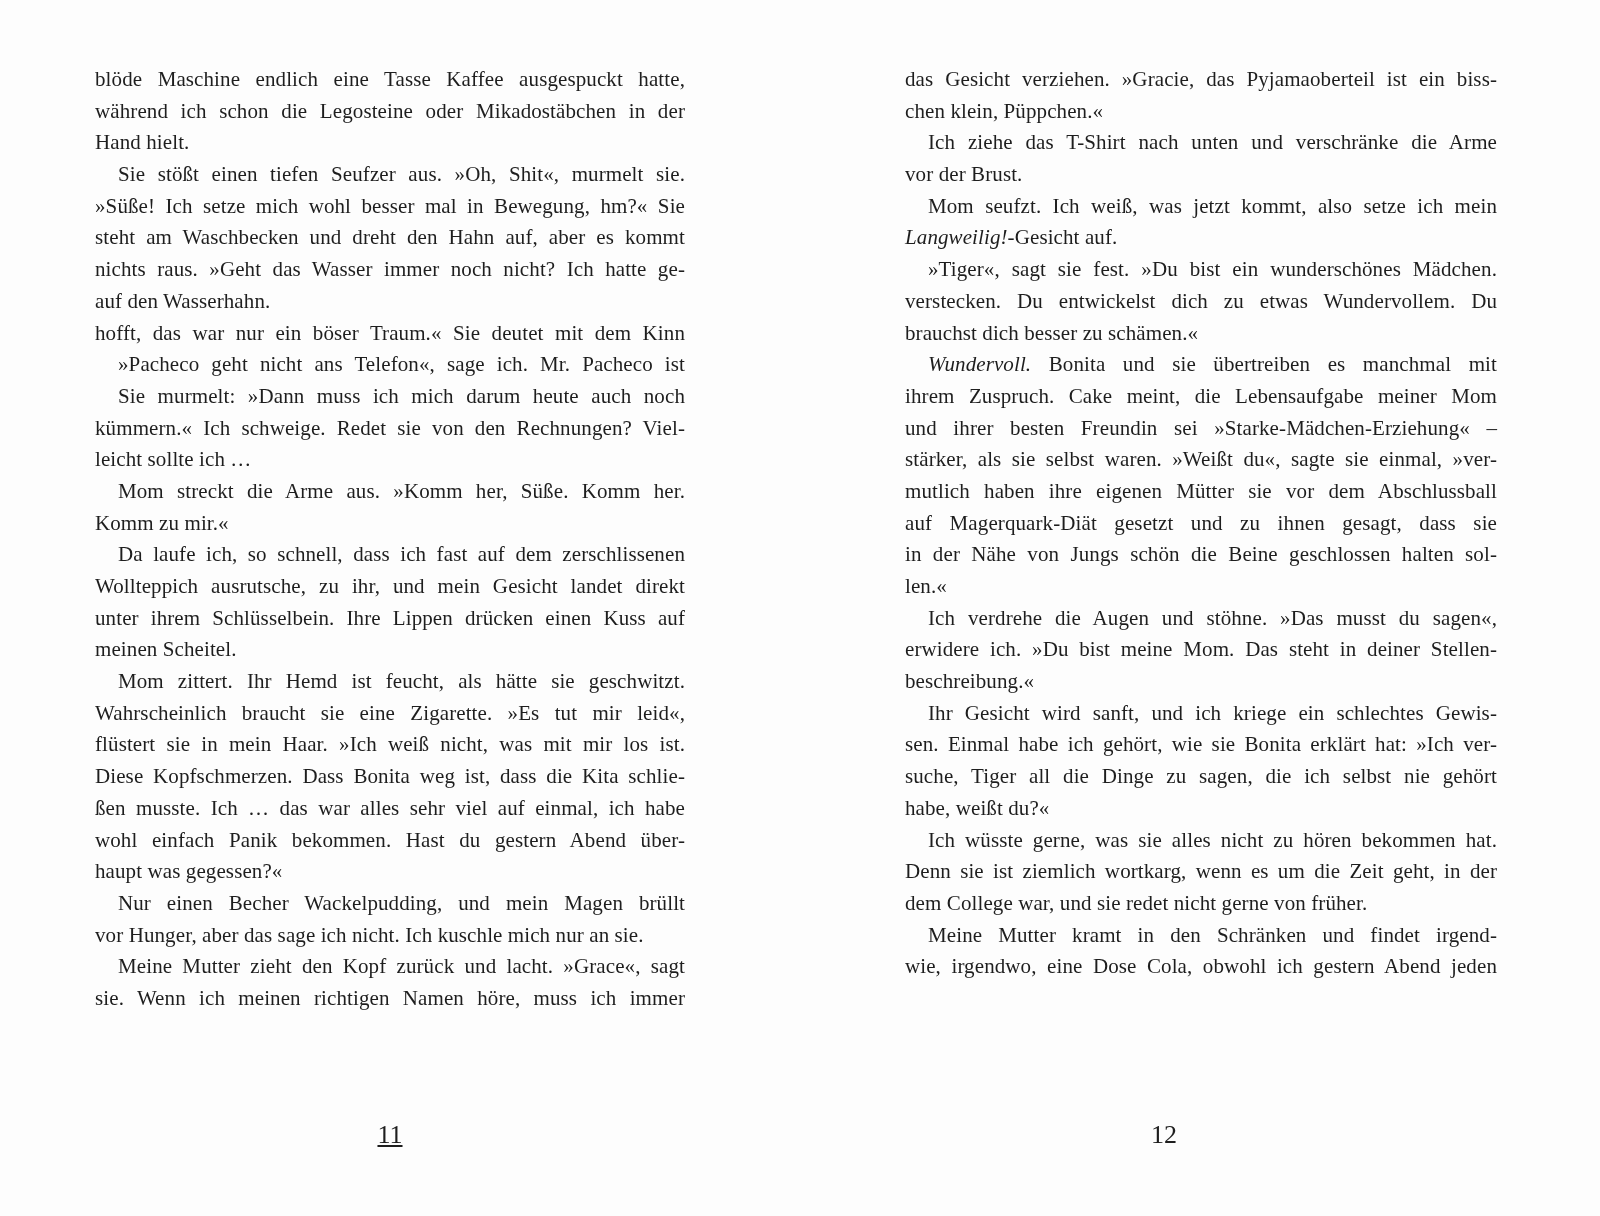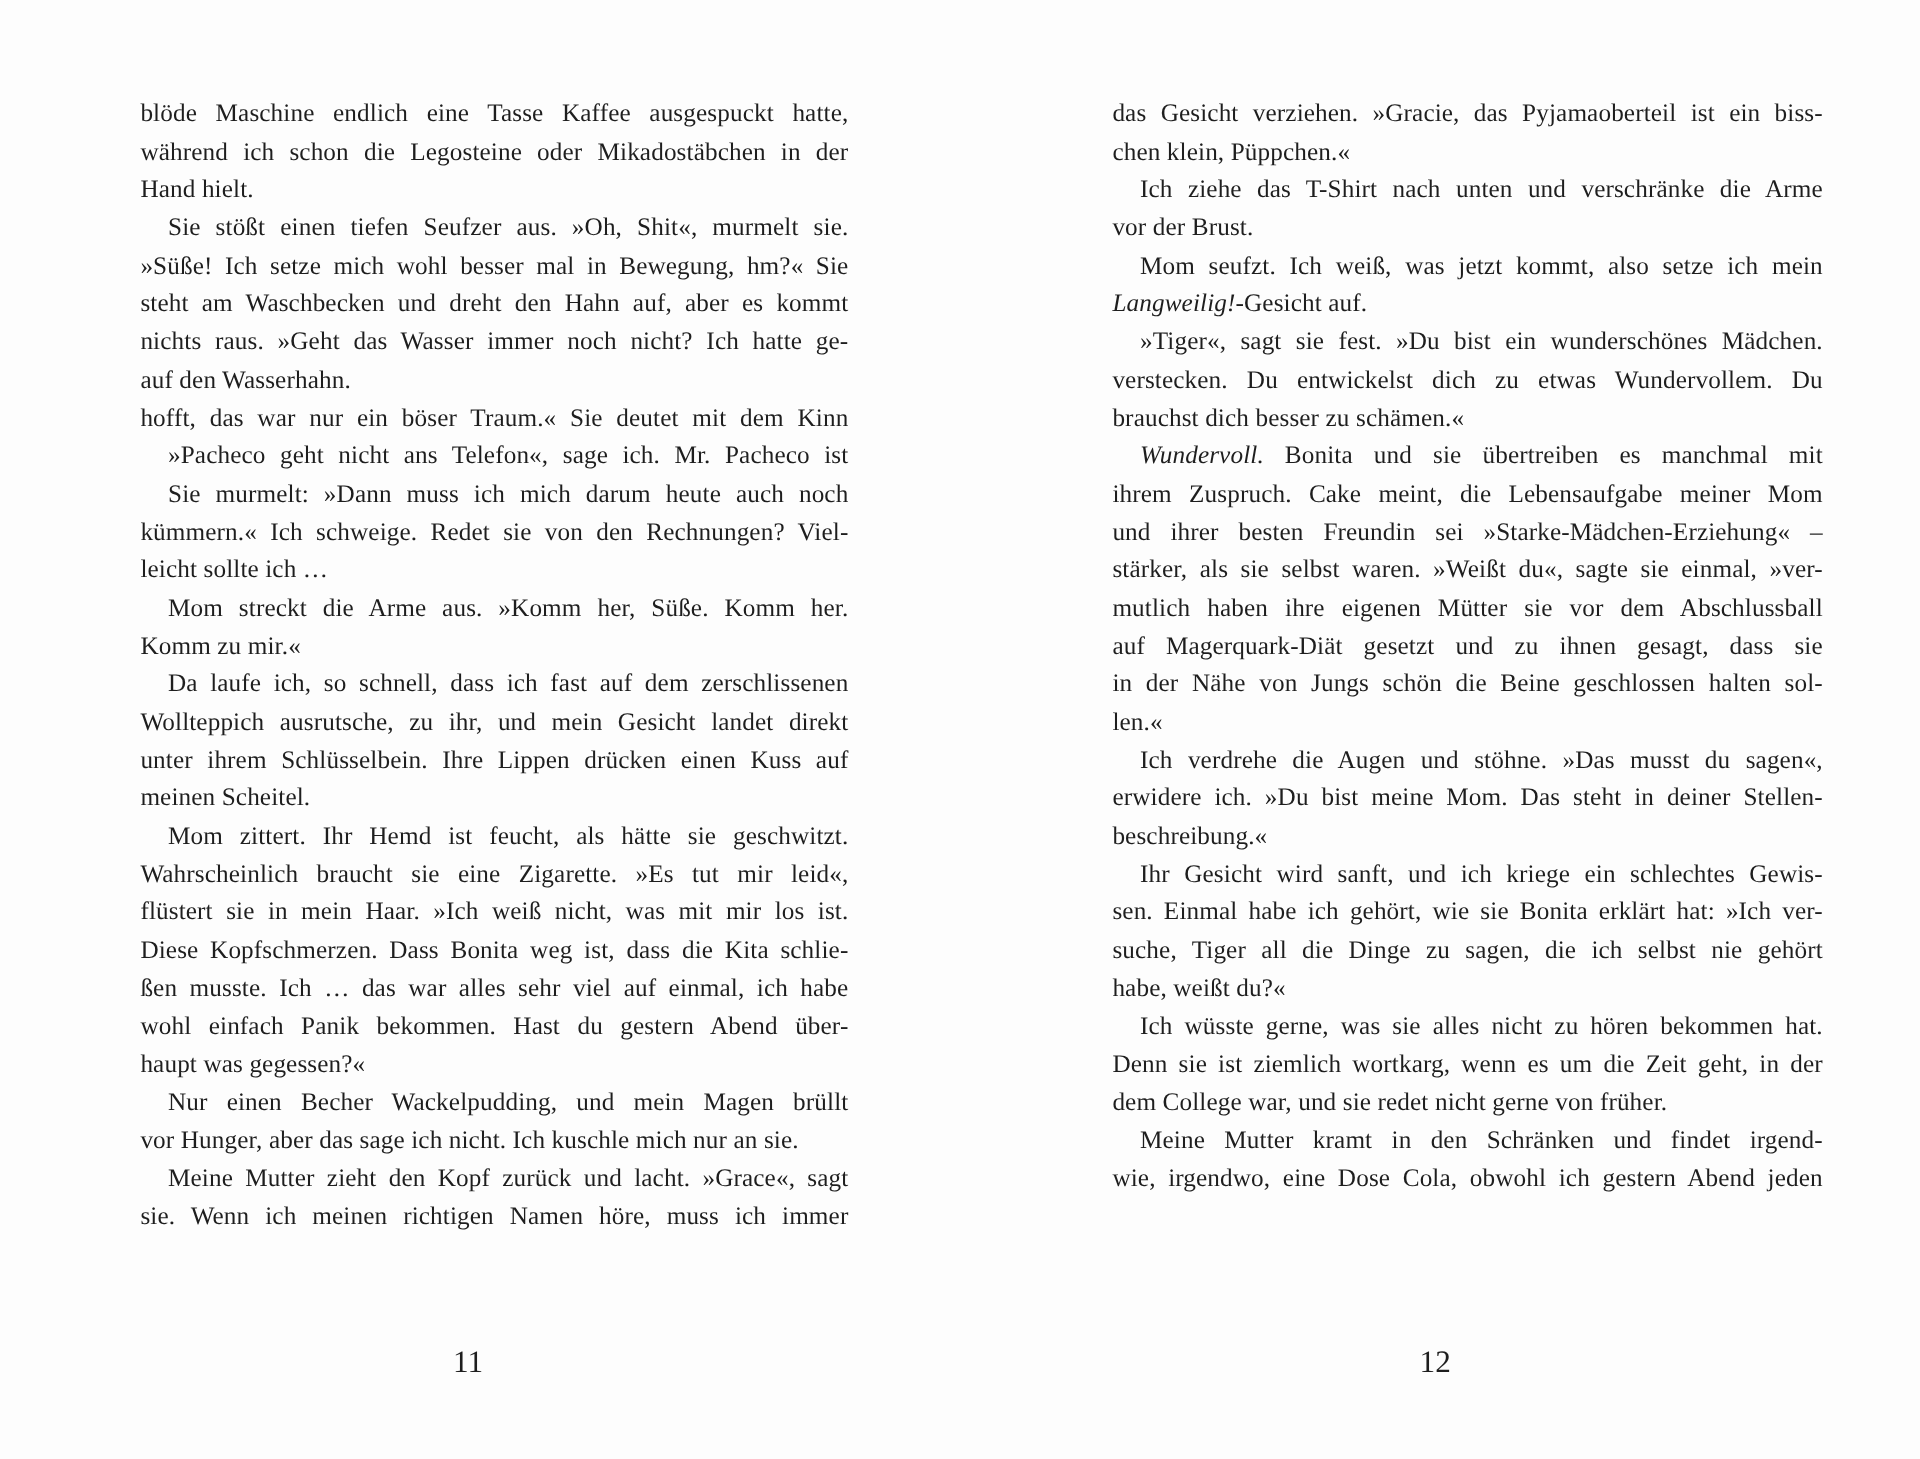--- a/index.html
+++ b/index.html
@@ -14,22 +14,21 @@
     font-family: "Liberation Serif", serif;
     color: #1e1e1e;
     overflow: hidden;
   }
   .spread {
     position: absolute;
     inset: 0;
   }
   .page-text {
     position: absolute;
-    top: 79px;
-    margin-left: 22px;
+    top: 64px;
   }
   .page-text.left  { left: 95px;  width: 590px; }
   .page-text.right { left: 905px; width: 592px; }
   .line {
     height: 31.7px;
     line-height: 31.7px;
     font-size: 21px;
     text-align: justify;
     text-align-last: justify;
     letter-spacing: 0.1px;
@@ -42,22 +41,22 @@
   }
   .line i {
     font-style: italic;
   }
   .folio {
     position: absolute;
     top: 1120px;
     font-size: 26px;
     text-align: center;
   }
-  .folio.left  { left: 95px;  width: 590px; }
-  .folio.right { left: 900px; width: 592px; }
+  .folio.left  { left: 95px;  width: 590px; text-decoration: underline; }
+  .folio.right { left: 868px; width: 592px; }
 </style>
 </head>
 <body style="background: rgb(253, 253, 253); color: rgb(30, 30, 30);">
 
 <div class="spread">
 
   <section class="page-text left">
       <div class="line">blöde Maschine endlich eine Tasse Kaffee ausgespuckt hatte,</div>
       <div class="line">während ich schon die Legosteine oder Mikadostäbchen in der</div>
       <div class="line end">Hand hielt.</div>

